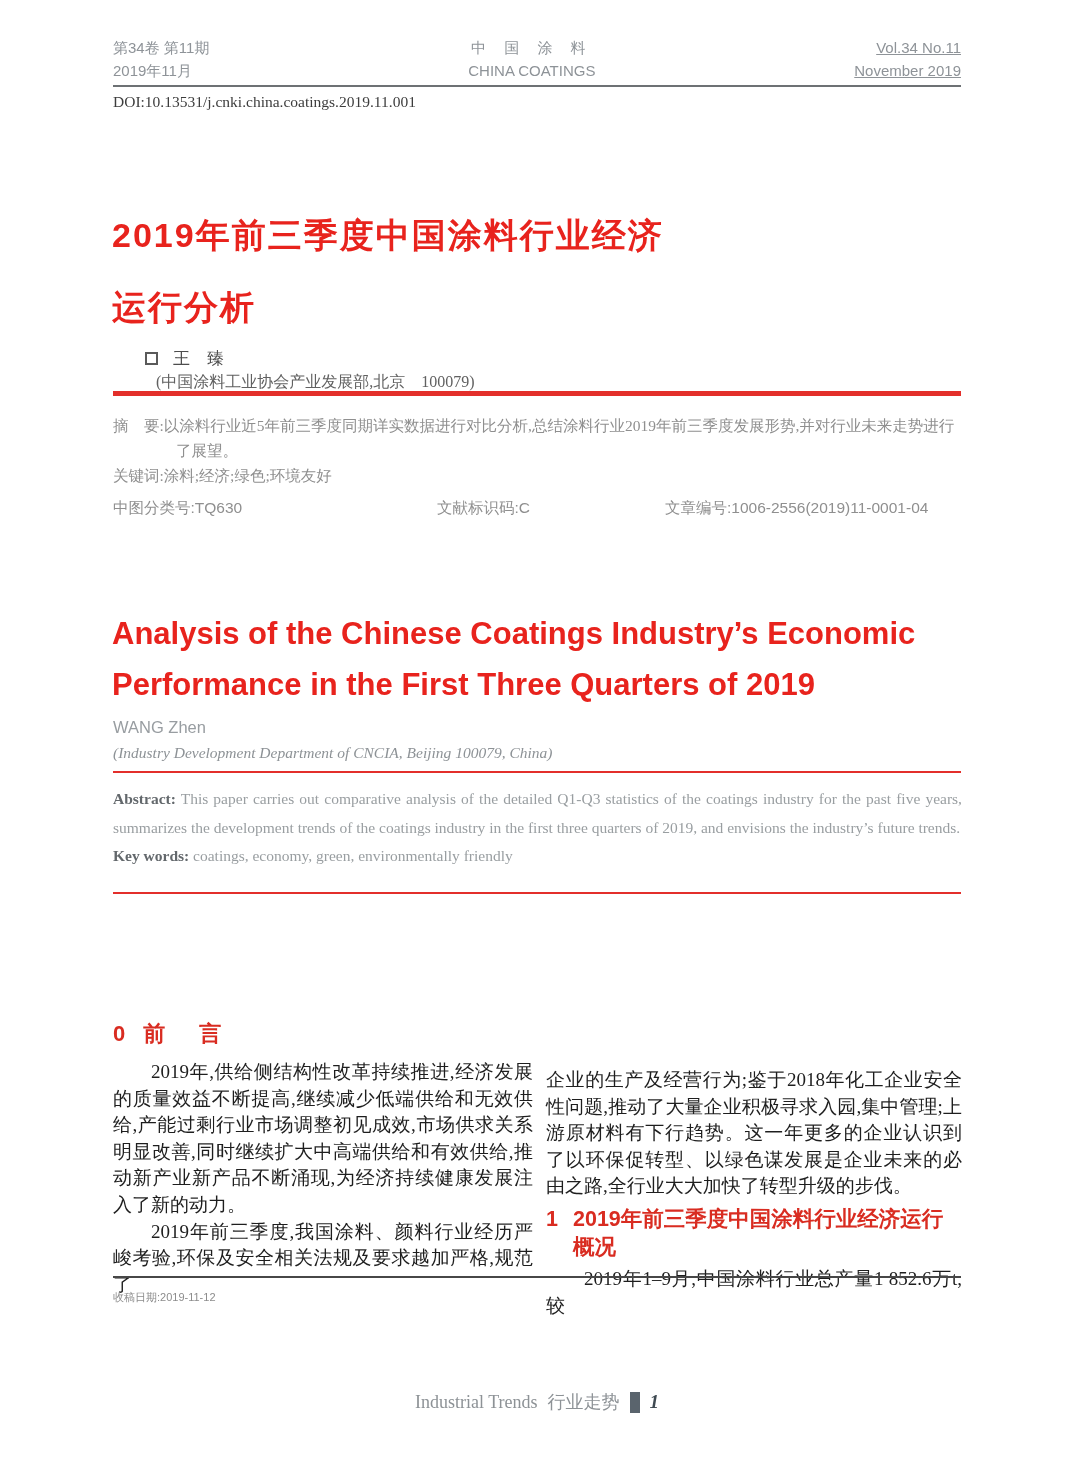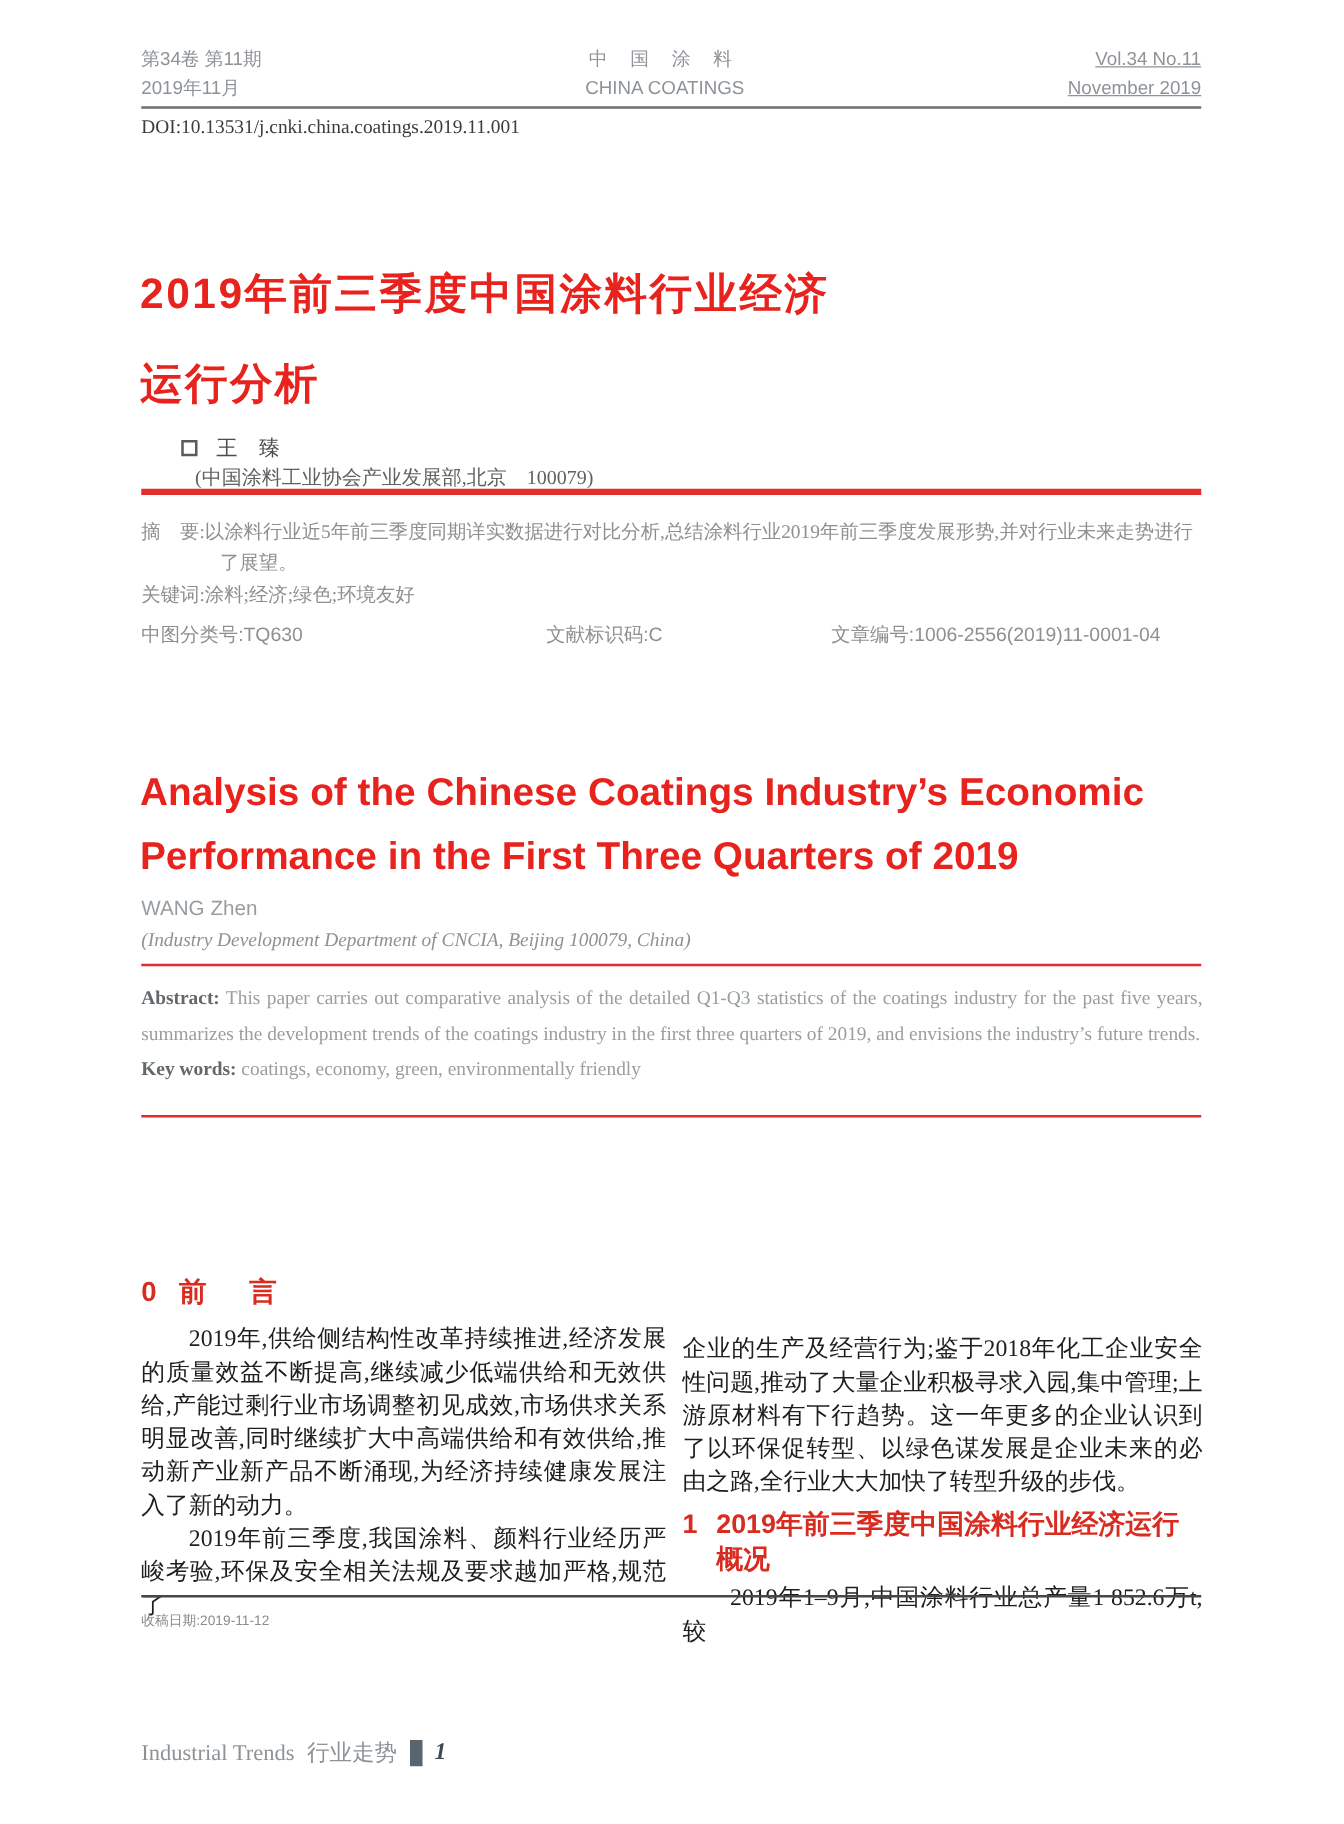--- a/index.html
+++ b/index.html
@@ -59,21 +59,21 @@
             font-weight:bold; font-size:21.5px; line-height:28px; margin:5px 0 5px 0; }
   .body-p { font-size:19px; line-height:26.6px; text-align:justify; color:#1e1e1e; }
   .ind { text-indent:2em; }
 
   
   .fn-rule { top:1276px; left:113px; width:848px; height:2px; background:#474747; }
   .footnote { top:1285px; left:113px; width:852px; color:#8c8c8c; font-size:11px;
               line-height:25px; font-family:Liberation Sans, sans-serif; }
 
   
-  .page-footer { top:1390px; left:113px; width:848px; display:flex; justify-content:flex-start;
+  .page-footer { top:1390px; left:113px; width:848px; display:flex; justify-content:center;
                  align-items:center; gap:10px; color:#8d9296; font-size:18px;font-family:Liberation Serif, serif; }
   .footer-bar { width:10px; height:21px; background:#5a646d; display:inline-block; }
   .page-num { color:#3f4a52; font-style:italic; font-weight:bold; font-size:19px; }
 </style>
 </head>
 <body>
 
 <div class="page">
 
   <div class="abs journal-header">

